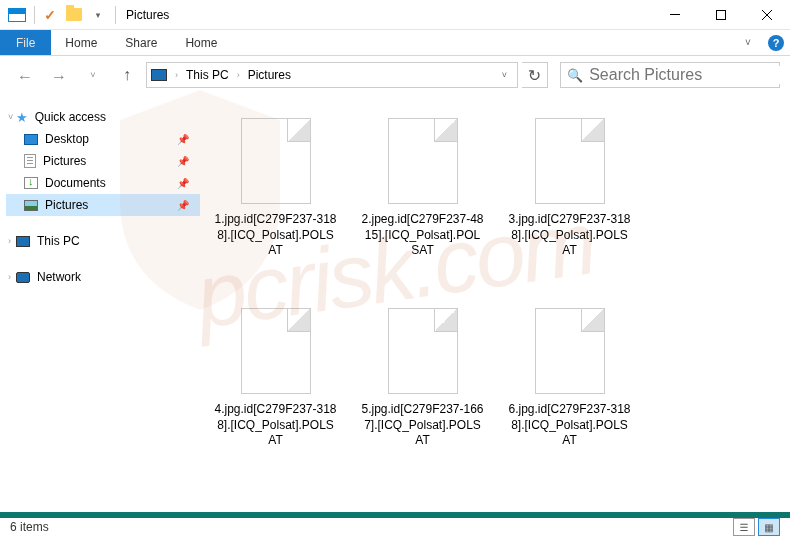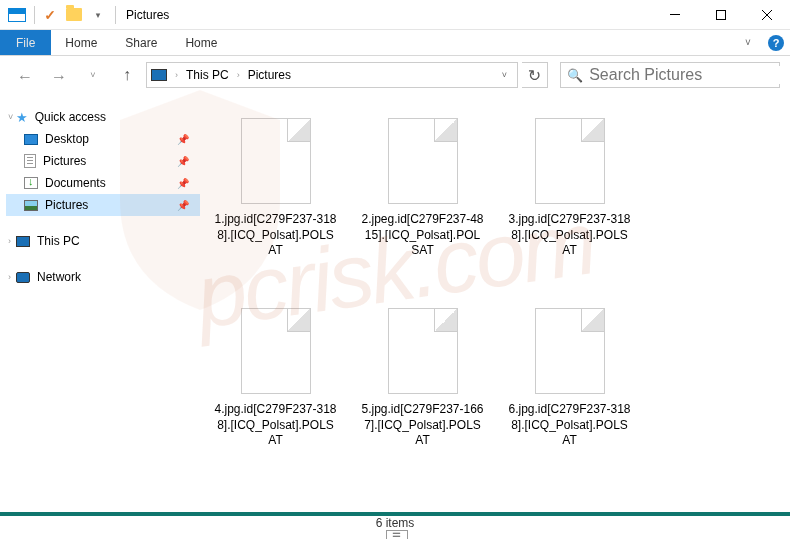--- a/index.html
+++ b/index.html
@@ -60,21 +60,21 @@
 .ic-pc{width:14px;height:11px;background:#1a6fb5;border:1px solid #333;}
 .ic-net{width:14px;height:11px;background:#1a6fb5;border:1px solid #333;border-radius:2px;}
 
 .content { flex:1; display:flex; flex-wrap:wrap; align-content:flex-start; padding:16px 8px; gap:12px; overflow-y:auto;}
 .file { width:135px; height:178px; display:flex; flex-direction:column; align-items:center; padding:8px 4px; }
 .file .thumb { width:70px; height:86px; background:#fff; border:1px solid #ccc; margin-bottom:8px; position:relative;}
 .file .thumb::before{content:'';position:absolute;top:0;right:0;width:22px;height:22px;background:linear-gradient(135deg,#fff 50%,#e0e0e0 50%);border-left:1px solid #ccc;border-bottom:1px solid #ccc;}
 .file .fname{font-size:12px; text-align:center; color:#000; line-height:1.3; word-break:break-all; padding:0 2px;}
 
 
-.statusbar { height:24px; border-top:4px solid #0f766e; display:flex; align-items:center; padding:0 2px; font-size:12px; color:#333;flex-direction:column;}
+.statusbar { height:24px; border-top:6px solid #0f766e; display:flex; align-items:center; padding:0 10px; font-size:12px; color:#333;}
 .statusbar .spacer{flex:1;}
 .viewbtn{width:22px;height:18px;border:1px solid #999;margin-left:3px;display:flex;align-items:center;justify-content:center;font-size:10px;color:#555;}
 .viewbtn.active{background:#cde6f7;border-color:#2b8ad8;}
 
 
 .watermark { position:absolute; top:50%; left:50%; transform:translate(-50%,-50%) rotate(-8deg); font-size:90px; font-weight:300; color:rgba(200,100,60,0.12); font-style:italic; letter-spacing:-3px; pointer-events:none; z-index:100; white-space:nowrap;}
 .wm-shield{position:absolute;top:80px;left:100px;width:200px;height:240px;opacity:0.06;pointer-events:none;z-index:99;}
 </style>
 </head>
 <body>

